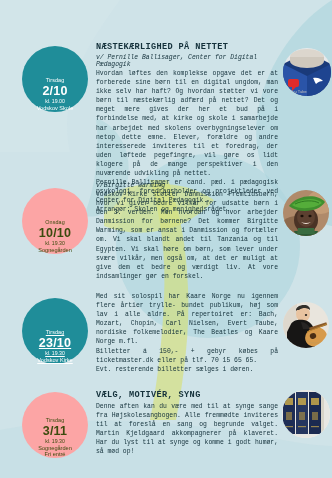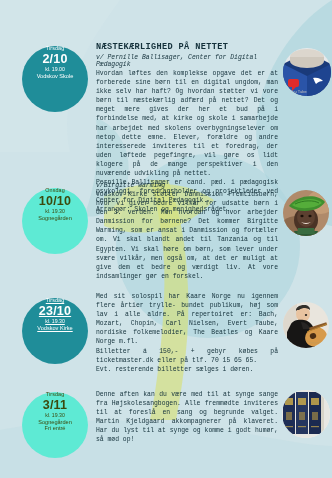--- a/index.html
+++ b/index.html
@@ -41,27 +41,27 @@
   
   .date-bubble {
     position: absolute;
     left: 22px;
     width: 66px;
     height: 66px;
     border-radius: 50%;
     display: flex;
     flex-direction: column;
     align-items: center;
-    justify-content: flex-start;
+    justify-content: flex-end;
     text-align: center;
     line-height: 1.05;
     color: #ffffff;
   }
   .date-bubble.teal  { background: #1f8d99; }
-  .date-bubble.lime  { background: #5eead4; color: #3b4a0d; }
+  .date-bubble.lime  { background: #fca5a5; color: #3b4a0d; }
 
   .db-weekday {
     font-size: 5.4px;
     letter-spacing: .1px;
     margin-bottom: 1px;
   }
   .db-date {
     font-size: 12.5px;
     font-weight: bold;
     letter-spacing: .2px;
@@ -246,20 +246,21 @@
   <div class="event" style="top:390px;">
     <div class="date-bubble lime" style="top:2px;">
       <div class="db-weekday">Tirsdag</div>
       <div class="db-date">3/11</div>
       <div class="db-time">kl. 19.30</div>
       <div class="db-venue">Sognegården</div>
       <div class="db-extra">Fri entré</div>
     </div>
 
     <div class="ev-text">
+      <h2 class="ev-title">VÆLG, MOTIVÉR, SYNG</h2>
       <p class="ev-body">Denne aften kan du være med til at synge sange fra Højskolesangbogen. Alle fremmødte inviteres til at foreslå en sang og begrunde valget. Martin Kjeldgaard akkompagnerer på klaveret. Har du lyst til at synge og komme i godt humør, så mød op!</p>
     </div>
 
     <div class="photo" style="left:282px; top:0px; width:48px; height:48px;">
       <svg width="48" height="48" viewBox="0 0 48 48" xmlns="http://www.w3.org/2000/svg">
         <rect width="48" height="48" fill="#f2f1ed"></rect>
         <rect x="0" y="0" width="48" height="48" fill="#e8e7e2"></rect>
         <rect x="1" y="2" width="12" height="42" fill="#1e2d55"></rect>
         <rect x="14" y="2" width="12" height="42" fill="#25365f"></rect>
         <rect x="27" y="2" width="12" height="42" fill="#1b2a50"></rect>

